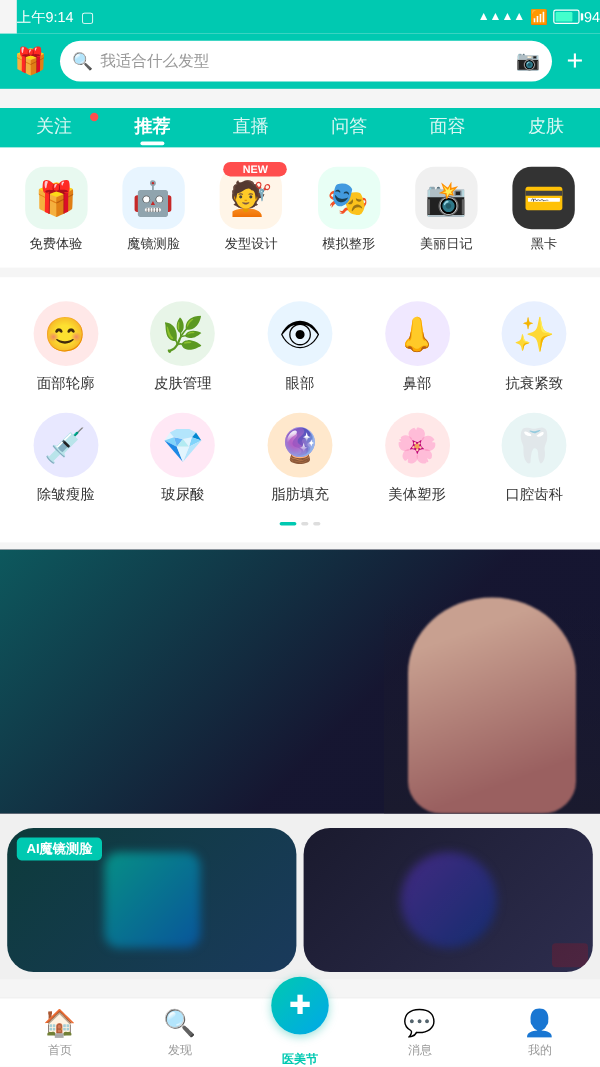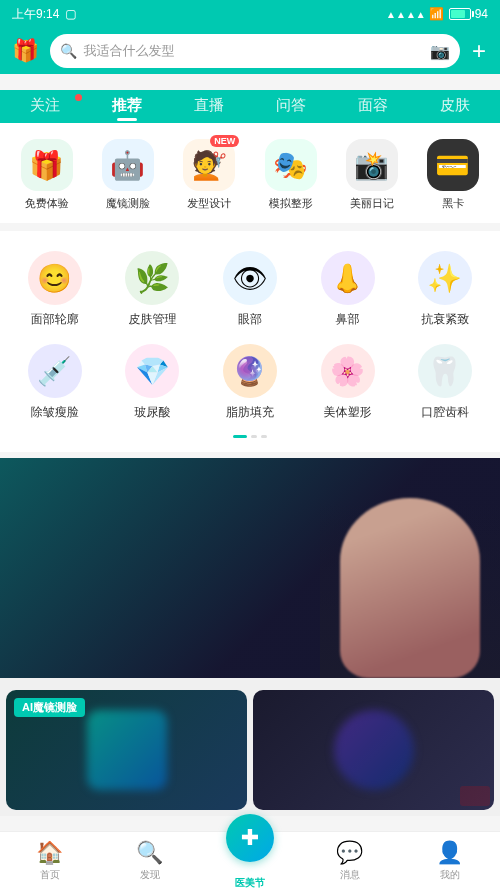--- a/index.html
+++ b/index.html
@@ -12,23 +12,24 @@
       overflow-x: hidden;
     }
 
     
     .status-bar {
       background: #00c9b1;
       height: 28px;
       display: flex;
       align-items: center;
       justify-content: space-between;
-      padding: 0 12px;
+      padding: 0 0;
       font-size: 12px;
       color: white;
+      margin-left: 14px;
     }
     .status-left { display: flex; align-items: center; gap: 6px; }
     .status-right { display: flex; align-items: center; gap: 4px; }
     .battery-icon {
       width: 22px; height: 12px; border: 1.5px solid white; border-radius: 2px; position: relative;
       display: inline-flex; align-items: center; padding: 1px;
     }
     .battery-icon::after {
       content: ''; position: absolute; right: -4px; top: 50%; transform: translateY(-50%);
       width: 2px; height: 6px; background: white; border-radius: 0 1px 1px 0;
@@ -98,21 +99,21 @@
       min-width: 0; padding: 4px 2px;
     }
     .cat-icon-wrap {
       width: 52px; height: 52px; border-radius: 16px;
       display: flex; align-items: center; justify-content: center;
       font-size: 26px; position: relative;
     }
     .cat-icon-wrap .new-badge {
       position: absolute; top: -4px; right: -4px;
       background: #ff4d4d; color: white; font-size: 9px; font-weight: 700;
-      padding: 1px 4px; border-radius: 6px;
+      padding: 1px 16px; border-radius: 6px;
     }
     .cat-label {
       font-size: 11px; color: #333; text-align: center; white-space: nowrap;
     }
 
     
     .services-section {
       background: white;
       margin-top: 8px;
       padding: 14px 0 6px;
@@ -179,21 +180,21 @@
     }
 
     
     .cards-row {
       background: #f0f0f0;
       padding: 6px;
       display: flex;
       gap: 6px;
     }
     .card-item {
-      flex: 1; height: 120px; border-radius: 10px; overflow: hidden;
+      flex: 1; height: 120px; border-radius: 22px; overflow: hidden;
       background: #1a1a2e; position: relative;
     }
     .card-label {
       position: absolute; top: 8px; left: 8px;
       background: #00c9b1; color: white; font-size: 11px; font-weight: 700;
       padding: 2px 8px; border-radius: 4px;
     }
     .card-gradient-1 {
       background: linear-gradient(135deg, #0d3b3b 0%, #1a3a5c 100%);
     }

